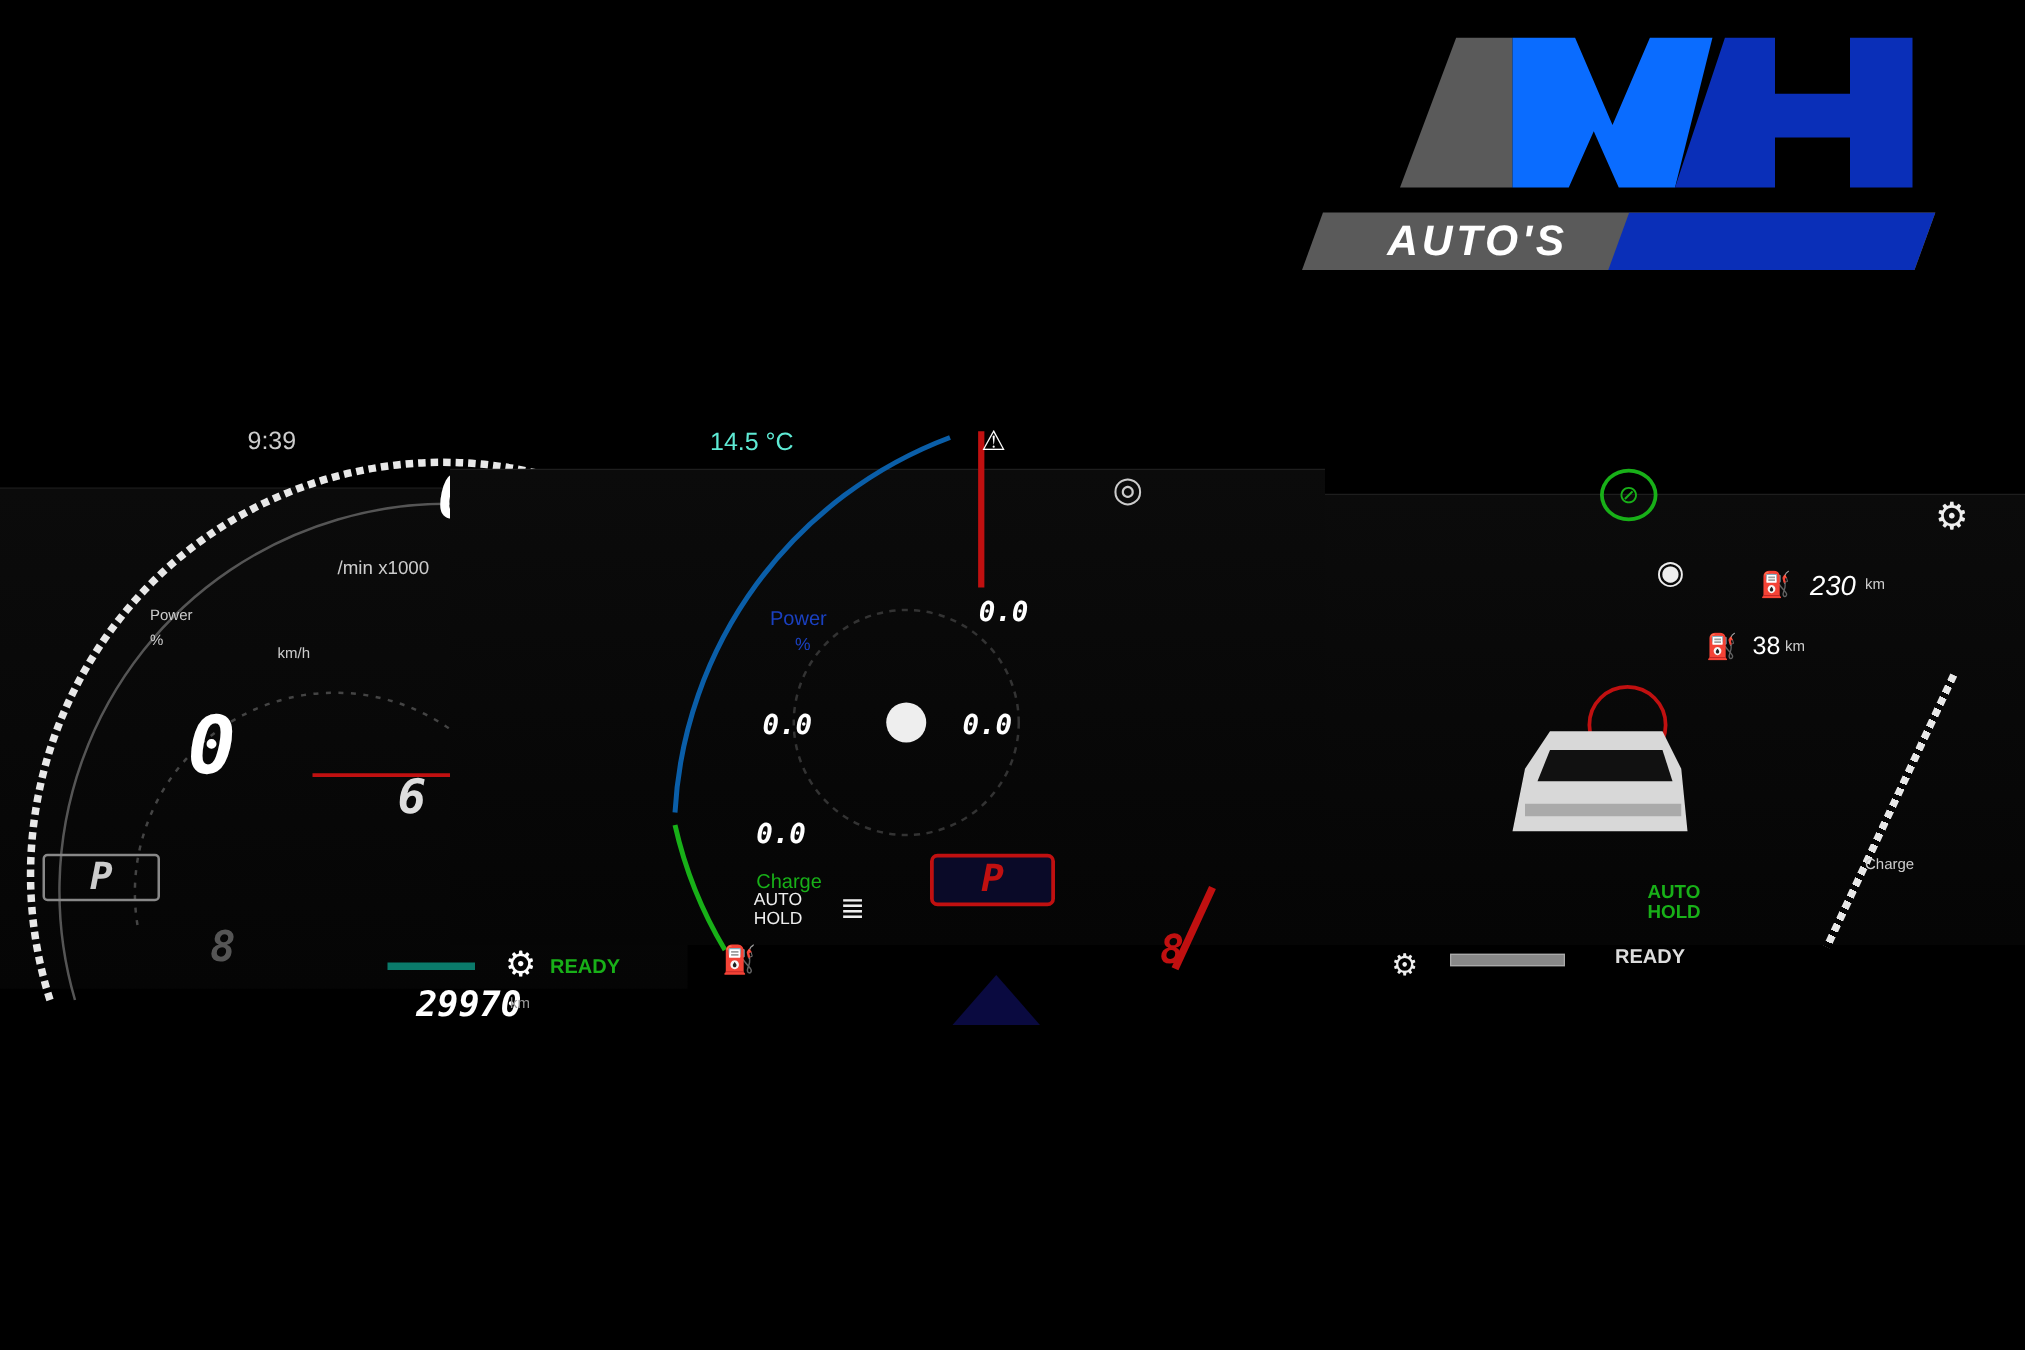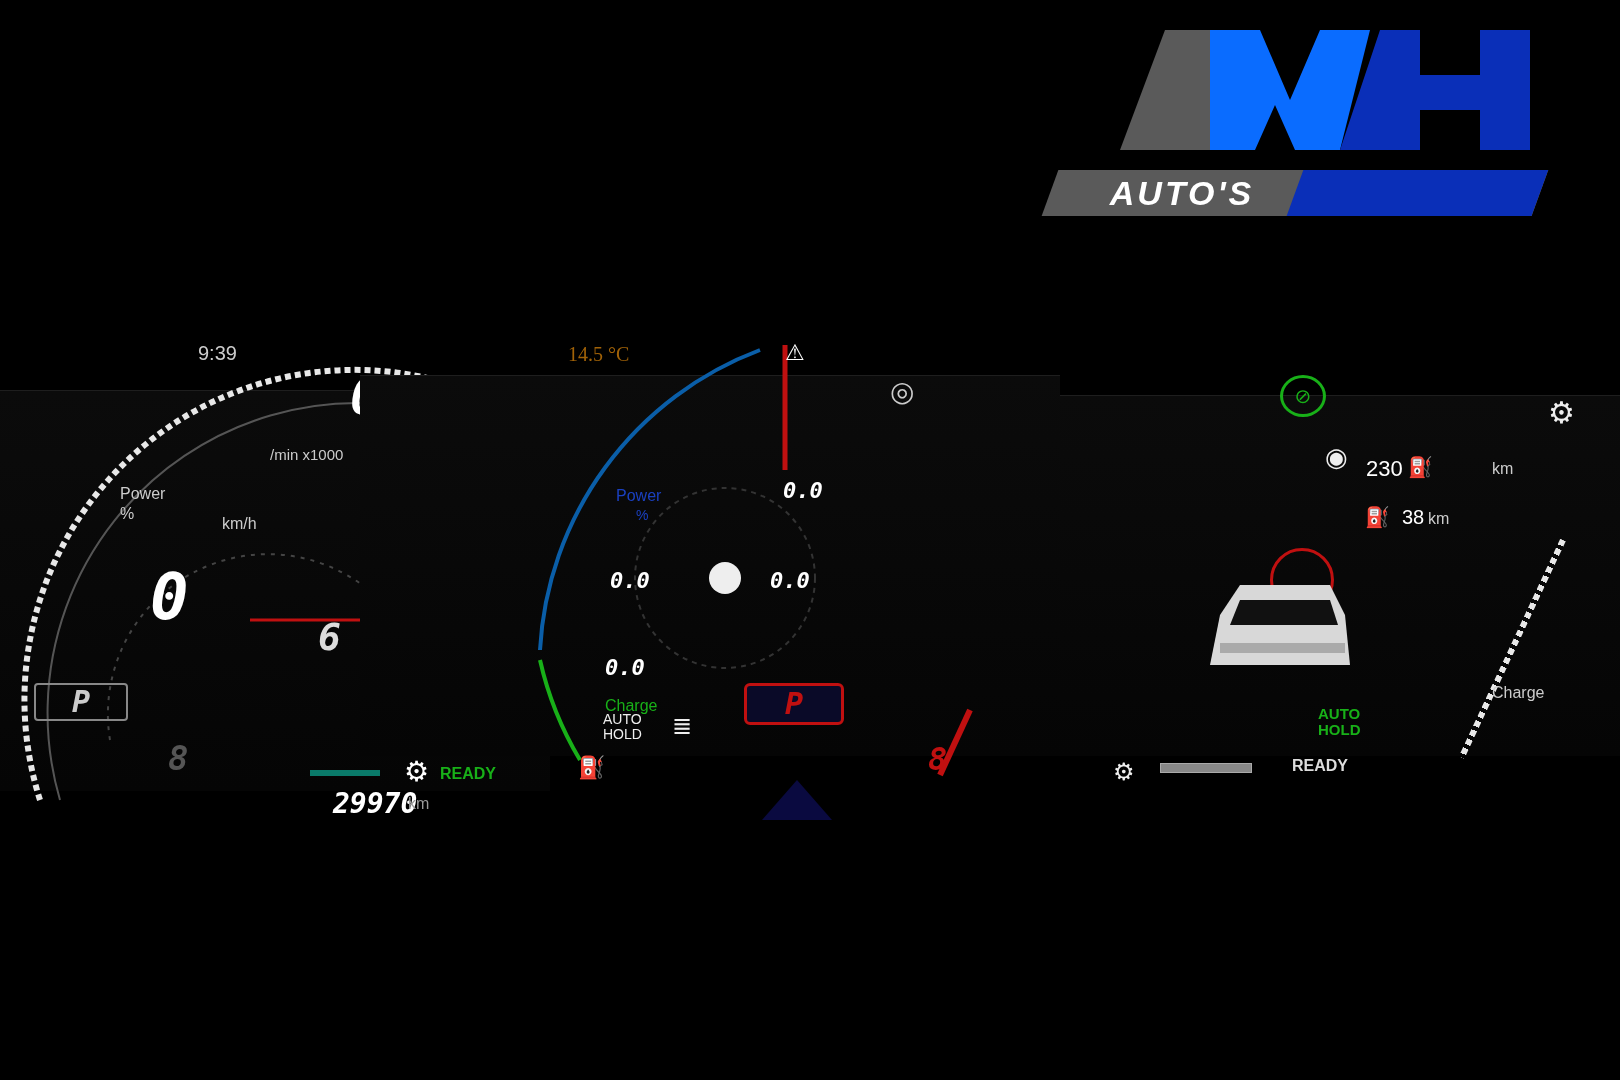--- a/index.html
+++ b/index.html
@@ -6,21 +6,21 @@
   body{width:1620px;height:1080px;position:relative;overflow:hidden;font-family:"Liberation Sans",sans-serif;color:#fff;}
   .abs{position:absolute;}
   
   .logo{left:1050px;top:30px;width:500px;height:190px;}
   .logo-main{position:absolute;left:40px;top:0;width:450px;height:125px;}
   .logo-bar{position:absolute;left:0;top:140px;width:490px;height:46px;background:#5a5a5a;transform:skewX(-20deg);overflow:hidden;}
   .logo-bar-blue{position:absolute;right:0;top:0;width:50%;height:100%;background:#0a2fb8;}
   .logo-bar-text{position:absolute;left:60px;top:4px;font-size:34px;font-weight:bold;letter-spacing:3px;font-style:italic;color:#fff;transform:skewX(20deg);}
   
   .panel{background:linear-gradient(180deg,#0b0b0b,#050505);border-top:1px solid #1e1e1e;}
-  .txt-sm{font-size:16px;color:#ccc;}
+  .txt-sm{font-size:12px;color:#ccc;}
   .seg{font-family:"DejaVu Sans Mono",monospace;font-style:italic;font-weight:bold;}
   .green{color:#18b018;}
   .blue{color:#1a40c0;}
   .red{color:#c01010;}
 </style>
 </head>
 <body>
 
 <div class="abs logo">
   <svg class="logo-main" viewBox="0 0 450 125">
@@ -61,21 +61,21 @@
 
 <div class="abs panel" style="left:360px;top:375px;width:700px;height:380px;"></div>
 <svg class="abs" style="left:510px;top:330px;" width="520" height="480">
   <path d="M30 320 A340 340 0 0 1 250 20" stroke="#0a5ea8" stroke-width="4" fill="none"></path>
   <path d="M30 330 A340 340 0 0 0 70 430" stroke="#18b018" stroke-width="4" fill="none"></path>
   <line x1="275" y1="15" x2="275" y2="140" stroke="#c01010" stroke-width="5"></line>
   <circle cx="215" cy="248" r="90" stroke="#333" stroke-width="2" fill="none" stroke-dasharray="5 5"></circle>
   <circle cx="215" cy="248" r="16" fill="#eee"></circle>
   <path d="M460 380 L430 445" stroke="#c01010" stroke-width="6"></path>
 </svg>
-<div class="abs txt-sm" style="left:568px;top:343px;font-size:20px;color:#a16207;font-family:Liberation Serif, serif;">14.5 °C</div>
+<div class="abs txt-sm" style="left:568px;top:343px;font-size:20px;color:#5eead4;">14.5 °C</div>
 <div class="abs" style="left:785px;top:340px;font-size:22px;">⚠</div>
 <div class="abs" style="left:890px;top:375px;font-size:28px;color:#ccc;">◎</div>
 <div class="abs blue" style="left:616px;top:487px;font-size:16px;">Power</div>
 <div class="abs blue" style="left:636px;top:507px;font-size:14px;">%</div>
 <div class="abs seg" style="left:783px;top:478px;font-size:22px;">0.0</div>
 <div class="abs seg" style="left:610px;top:568px;font-size:22px;">0.0</div>
 <div class="abs seg" style="left:770px;top:568px;font-size:22px;">0.0</div>
 <div class="abs seg" style="left:605px;top:655px;font-size:22px;">0.0</div>
 <div class="abs green" style="left:605px;top:697px;font-size:16px;">Charge</div>
 <div class="abs txt-sm" style="left:603px;top:712px;width:70px;font-size:14px;line-height:15px;color:#eee;">AUTO HOLD</div>
@@ -83,21 +83,21 @@
 <div class="abs seg" style="left:744px;top:683px;width:94px;height:36px;border:3px solid #c01010;border-radius:6px;background:#0a0a28;text-align:center;font-size:30px;line-height:36px;color:#c01010;">P</div>
 <div class="abs seg red" style="left:928px;top:740px;font-size:32px;">8</div>
 <div class="abs" style="left:578px;top:755px;font-size:22px;color:#ccc;">⛽</div>
 <div class="abs" style="left:762px;top:780px;width:0;height:0;border-left:35px solid transparent;border-right:35px solid transparent;border-bottom:40px solid #0a0a40;"></div>
 
 <div class="abs panel" style="left:1060px;top:395px;width:560px;height:360px;"></div>
 <div class="abs green" style="left:1280px;top:375px;width:40px;height:36px;border:3px solid #18b018;border-radius:50%;text-align:center;font-size:20px;line-height:36px;">⊘</div>
 <div class="abs" style="left:1548px;top:395px;font-size:30px;color:#eee;">⚙</div>
 <div class="abs" style="left:1325px;top:442px;font-size:26px;color:#eee;">◉</div>
 <div class="abs" style="left:1408px;top:455px;font-size:20px;color:#eee;">⛽</div>
-<div class="abs" style="left:1366px;top:456px;font-size:22px;">230</div>
+<div class="abs" style="left:1448px;top:456px;font-size:22px;font-style:italic;">230</div>
 <div class="abs txt-sm" style="left:1492px;top:460px;">km</div>
 <div class="abs" style="left:1365px;top:505px;font-size:20px;color:#eee;">⛽</div>
 <div class="abs" style="left:1402px;top:506px;font-size:20px;">38</div>
 <div class="abs txt-sm" style="left:1428px;top:510px;">km</div>
 <div class="abs" style="left:1270px;top:548px;width:58px;height:58px;border:3px solid #c01010;border-radius:50%;"></div>
 <svg class="abs" style="left:1200px;top:555px;" width="160" height="140">
   <path d="M40 30 L130 30 L145 60 L150 110 L10 110 L20 60 Z" fill="#d8d8d8"></path>
   <path d="M40 45 L130 45 L138 70 L30 70 Z" fill="#111"></path>
   <rect x="20" y="88" width="125" height="10" fill="#aaa"></rect>
 </svg>

